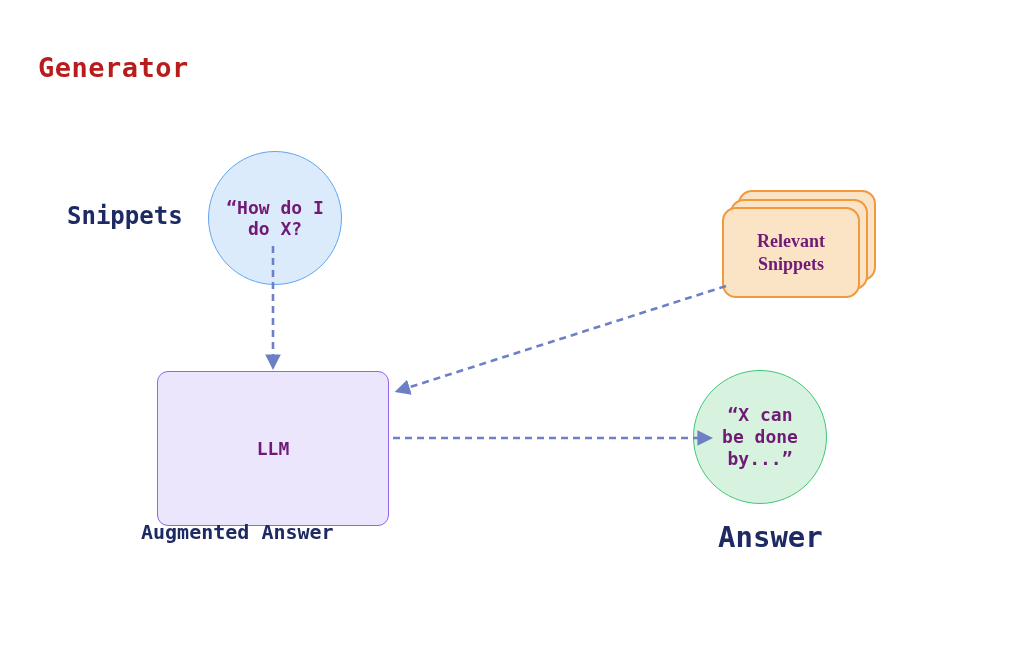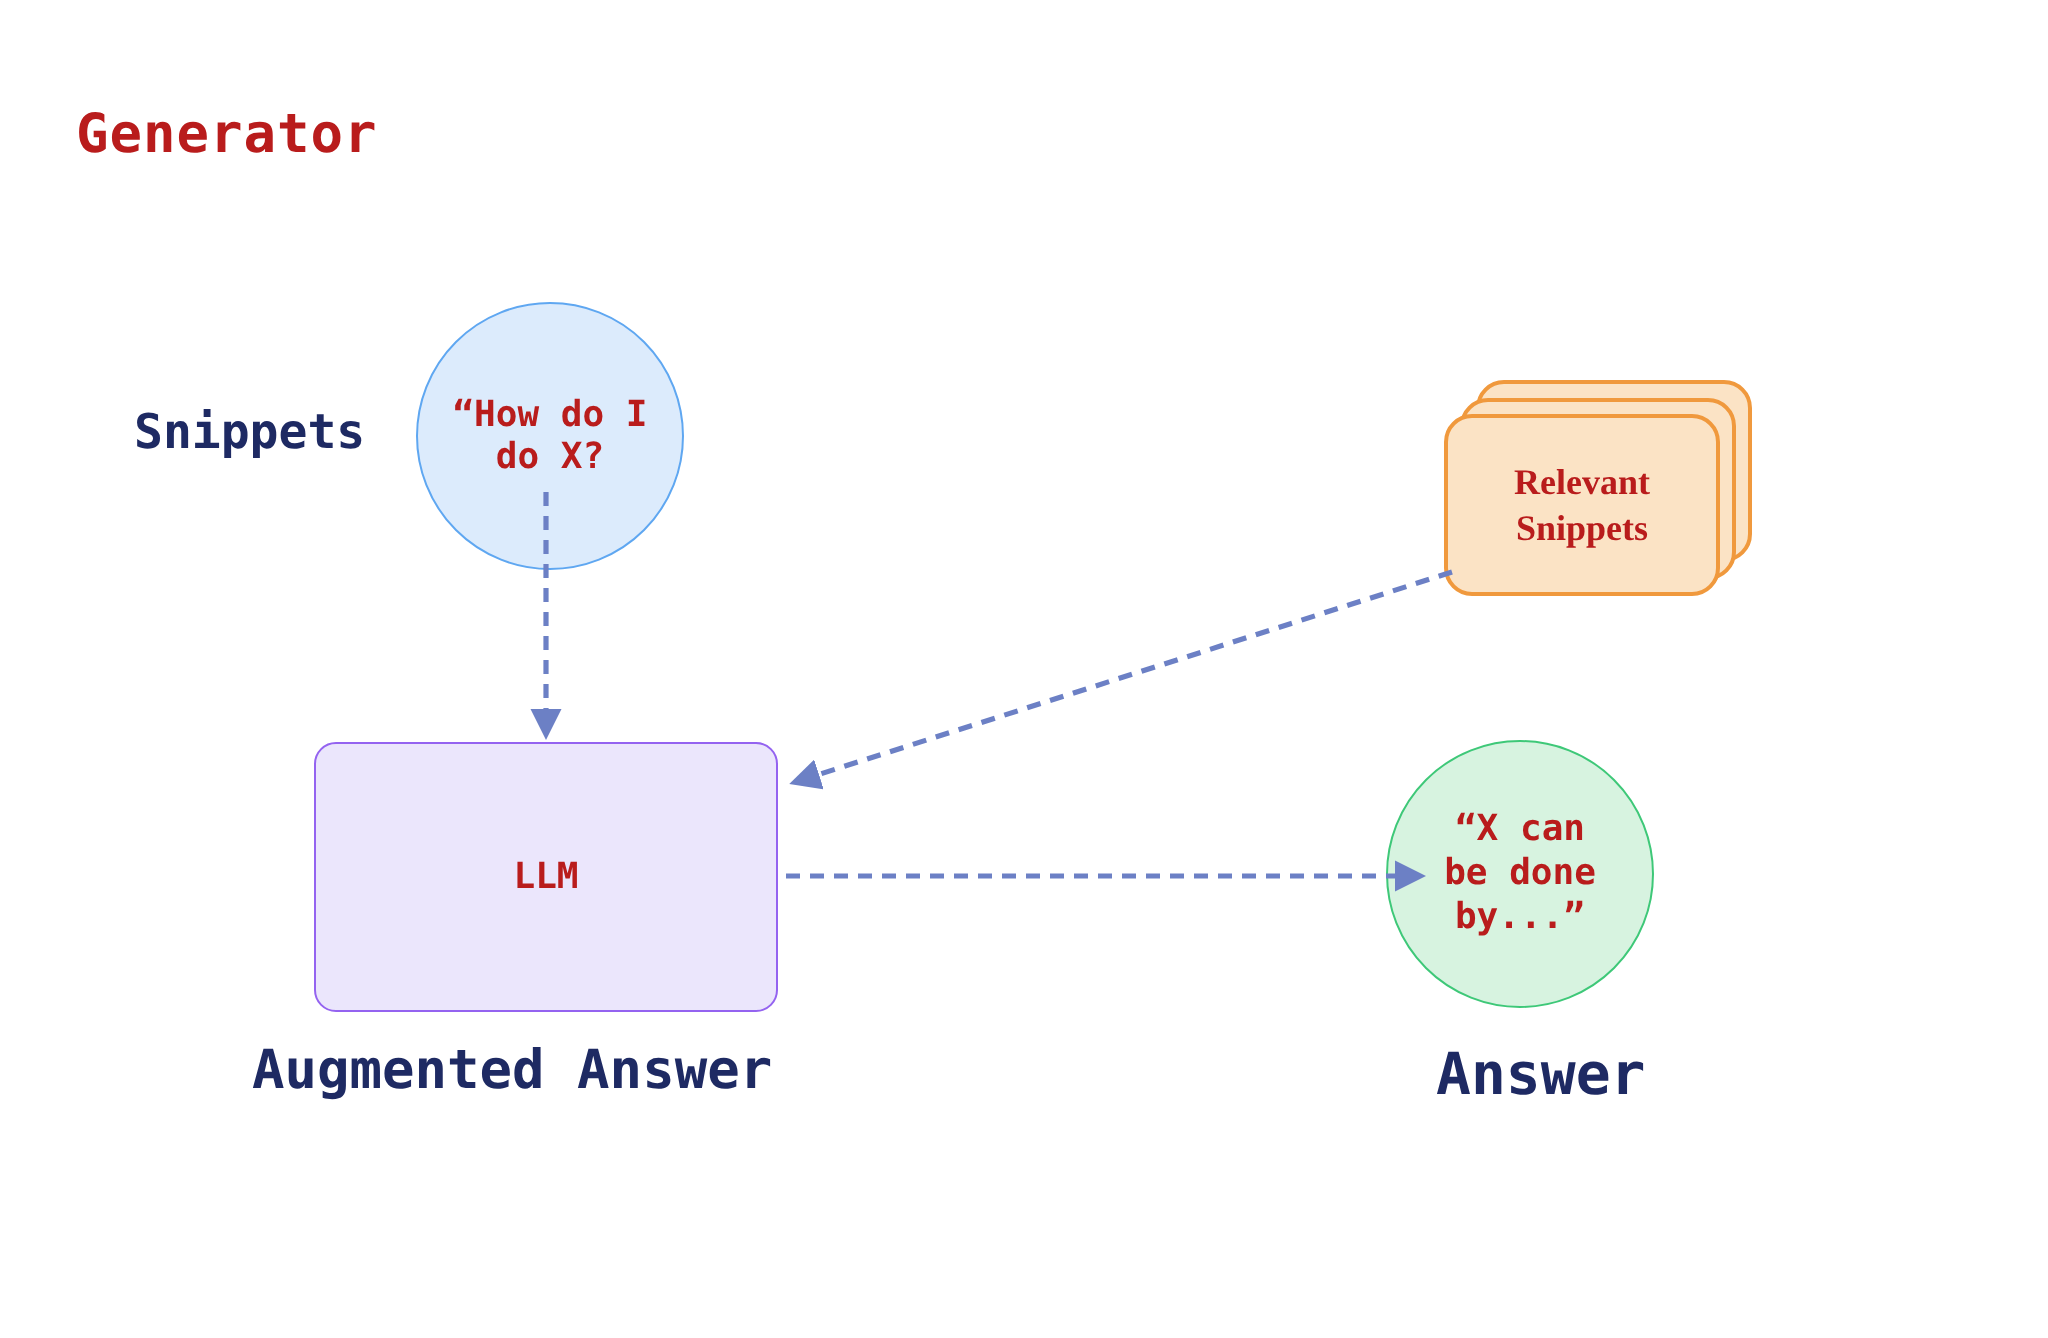--- a/index.html
+++ b/index.html
@@ -26,30 +26,30 @@
     letter-spacing: 0.5px;
     color: #b91c1c;
   }
   .label {
     position: absolute;
     font-weight: 700;
     color: #1e2a63;
     white-space: nowrap;
   }
   .question-label { left: 67px; top: 202px; font-size: 24px; }
-  .augmented-label { left: 126px; top: 520px; font-size: 27px; }
+  .augmented-label { left: 141px; top: 520px; font-size: 20px; }
   .answer-label { left: 718px; top: 520px; font-size: 29px; }
 
   .node-text {
     white-space: pre-line;
     text-align: center;
     font-weight: 700;
     font-size: 18px;
     line-height: 21px;
-    color: #b91c1c;
+    color: #701a75;
   }
   .circle {
     position: absolute;
     width: 134px;
     height: 134px;
     border-radius: 50%;
     display: flex;
     align-items: center;
     justify-content: center;
     box-sizing: border-box;
@@ -87,21 +87,21 @@
     align-items: center;
     justify-content: center;
   }
   .card-front .node-text { line-height: 23px; }
 
   .llm-box {
     position: absolute;
     left: 157px;
     top: 371px;
     width: 232px;
-    height: 135px;
+    height: 155px;
     box-sizing: border-box;
     background: #ebe6fc;
     border: 1.5px solid #9463f0;
     border-radius: 11px;
     display: flex;
     align-items: center;
     justify-content: center;
   }
 
   .arrows {

